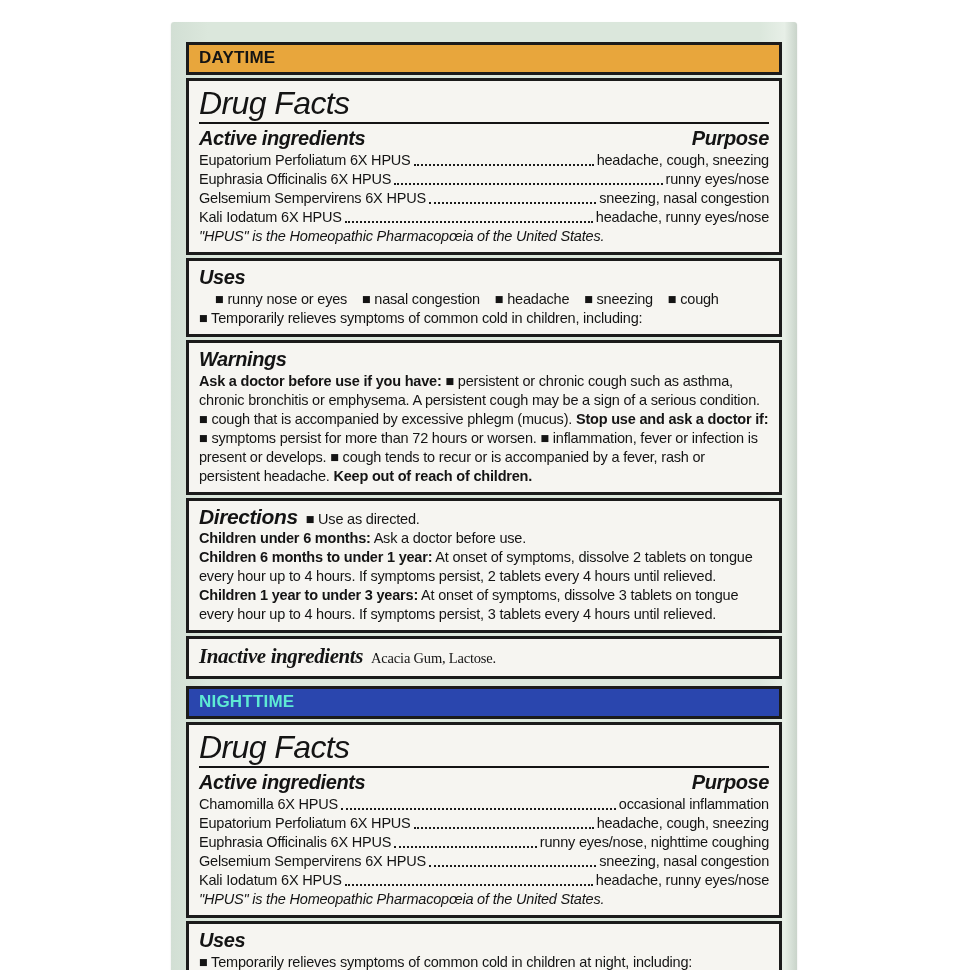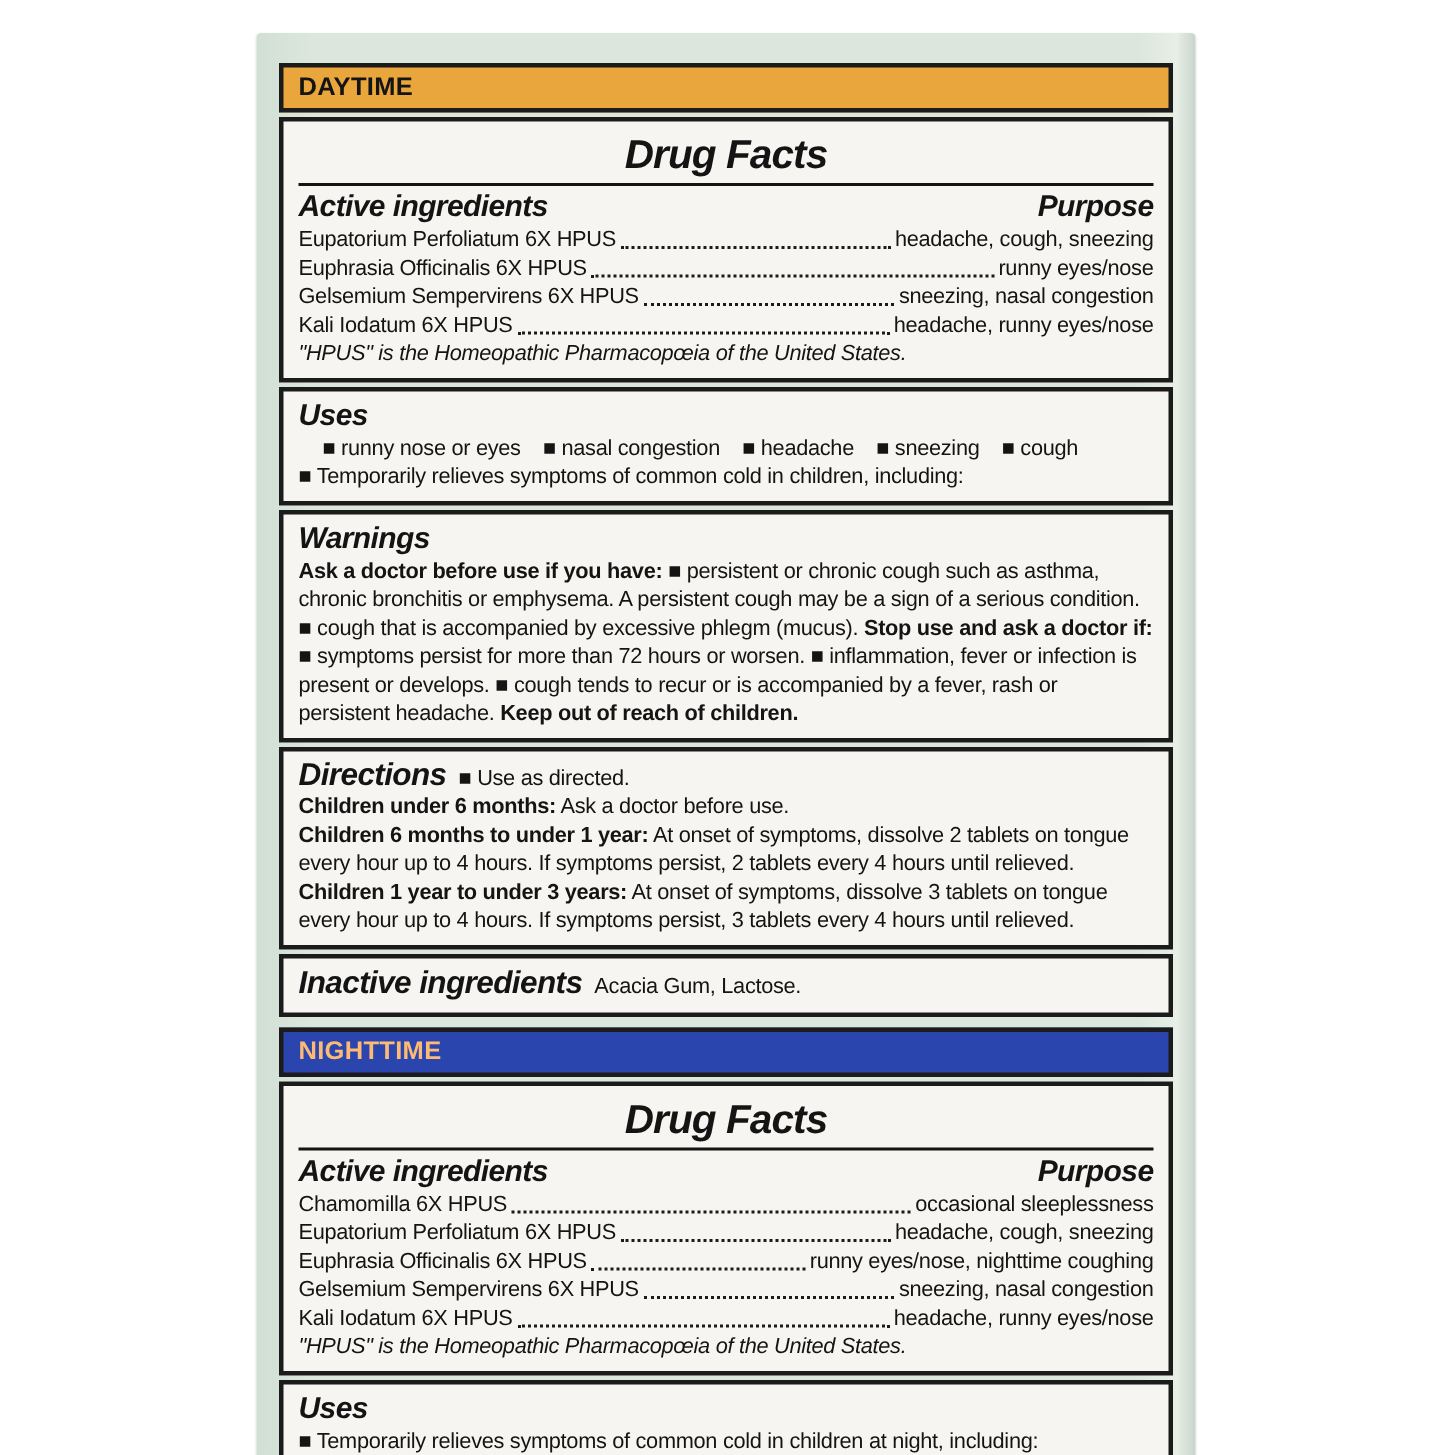--- a/index.html
+++ b/index.html
@@ -12,24 +12,24 @@
     background:linear-gradient(to right,#d2dfd4 0%, #dbe7dc 6%, #dbe7dc 94%, #e7efe7 98%, #c9d4ca 100%);
     border-radius:3px; box-shadow:0 1px 2px rgba(0,0,0,0.12); }
 
   .label-stack { display:flex; flex-direction:column; gap:3px; }
 
   .panel { border:3px solid #1b1b1b; background:#f6f5f1; padding:4px 10px 6px;
     letter-spacing:-0.2px; }
 
   .banner { border:3px solid #1b1b1b; padding:3px 10px 4px; font-size:17px; font-weight:700;
     letter-spacing:0.2px; }
-  .banner.night { color:#fdba74; margin-top:4px; }
+  .banner.night { color:#5eead4; margin-top:4px; }
 
-  .df-title { font-size:27px; font-weight:700; font-style:italic; line-height:32px;
-    letter-spacing:-0.6px; padding-top:2px;text-align:center; }
+  .df-title { font-size:32px; font-weight:400; font-style:italic; line-height:32px;
+    letter-spacing:-0.6px; padding-top:2px; }
   .rule { border-top:2.5px solid #141414; margin:3px 0 2px; }
 
   .ai-row { display:flex; justify-content:space-between; align-items:center; }
   .sec-head { font-size:20px; font-weight:700; font-style:italic; letter-spacing:-0.4px;
     line-height:25px; }
 
   .body-txt { font-size:14.5px; line-height:19px; }
   .ing-row { display:flex; align-items:flex-end; font-size:14.5px; line-height:19px; }
   .ing-name, .ing-purpose { white-space:nowrap; }
   .leader { flex:1 1 auto; border-bottom:2px dotted #1b1b1b; margin:0 3px 4px; min-width:12px; }
@@ -112,39 +112,39 @@
           <b>Children under 6 months:</b><span> Ask a doctor before use.</span>
         </div>
         <div class="body-txt">
           <b>Children 6 months to under 1 year:</b><span> At onset of symptoms, dissolve 2 tablets on tongue every hour up to 4 hours. If symptoms persist, 2 tablets every 4 hours until relieved.</span>
         </div>
         <div class="body-txt">
           <b>Children 1 year to under 3 years:</b><span> At onset of symptoms, dissolve 3 tablets on tongue every hour up to 4 hours. If symptoms persist, 3 tablets every 4 hours until relieved.</span>
         </div>
       </div>
 
-      <div class="panel" style="padding-top:5px; padding-bottom:7px;">
+      <div class="panel" style="padding-top:5px; padding-bottom:7px;font-family:Liberation Serif, serif;">
         <span class="head-inline">Inactive ingredients</span><span class="body-txt">Acacia Gum, Lactose.</span>
       </div>
 
       <div class="banner night" style="background-color: rgb(42, 70, 174);">
         <span>NIGHTTIME</span>
       </div>
 
       <div class="panel">
         <div class="df-title">Drug Facts</div>
         <div class="rule"></div>
         <div class="ai-row">
           <span class="sec-head">Active ingredients</span>
           <span class="sec-head">Purpose</span>
         </div>
         <div class="ing-row">
           <span class="ing-name">Chamomilla 6X HPUS</span>
           <span class="leader"></span>
-          <span class="ing-purpose">occasional sleeplessness</span>
+          <span class="ing-purpose">occasional inflammation</span>
         </div>
         <div class="ing-row">
           <span class="ing-name">Eupatorium Perfoliatum 6X HPUS</span>
           <span class="leader"></span>
           <span class="ing-purpose">headache, cough, sneezing</span>
         </div>
         <div class="ing-row">
           <span class="ing-name">Euphrasia Officinalis 6X HPUS</span>
           <span class="leader"></span>
           <span class="ing-purpose">runny eyes/nose, nighttime coughing</span>

